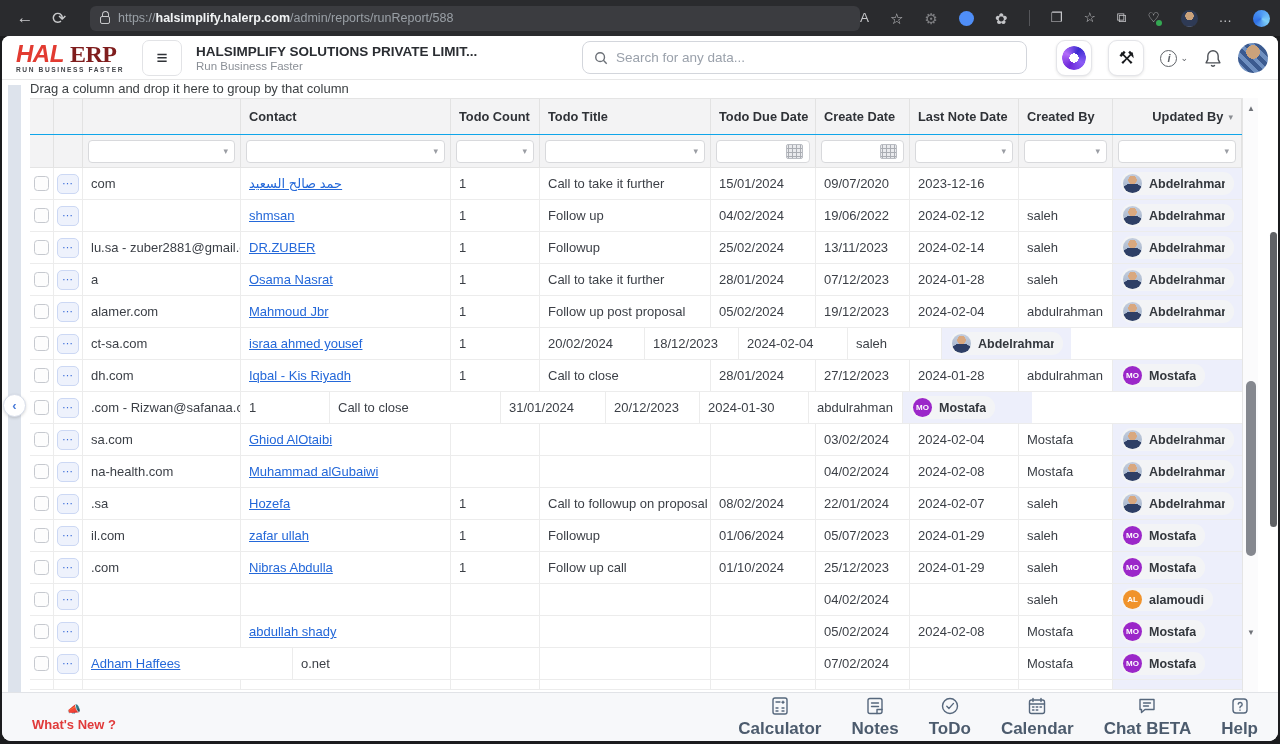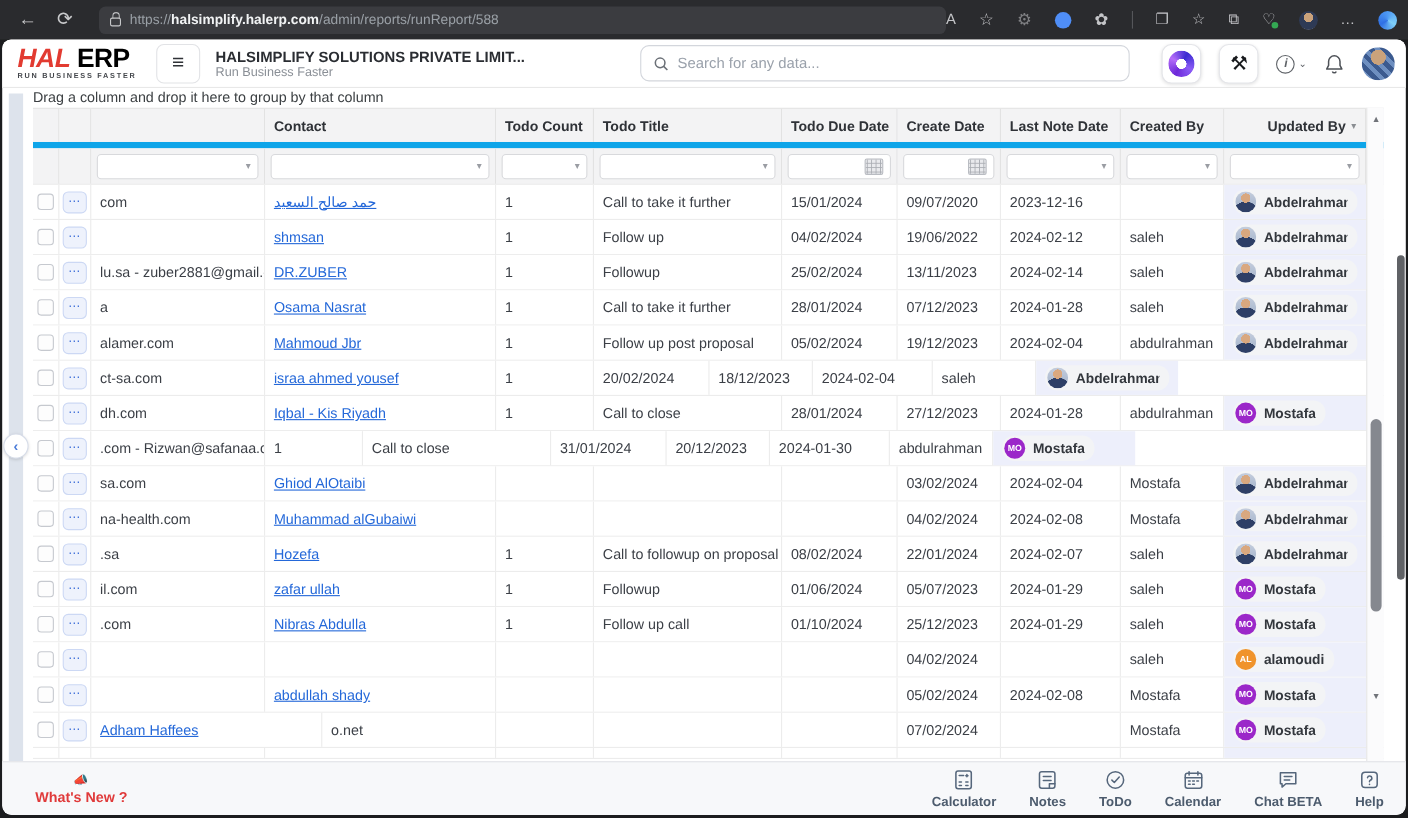--- a/index.html
+++ b/index.html
@@ -32,21 +32,21 @@
 
   
   .app { position:absolute; top:36px; left:2px; width:1276px; height:705px; background:#fff;
          border-radius:8px 8px 9px 9px; overflow:hidden; }
 
   .app-header { position:absolute; top:0; left:0; right:0; height:44px; background:#fff;
                 border-bottom:1px solid #e8e8e8; display:flex; align-items:center; }
   .logo { margin-left:14px; width:118px; }
   .logo-line1 { font-size:24px; font-weight:700; letter-spacing:-.5px; line-height:22px; }
   .logo-hal { color:#e23b31;font-style:italic; }
-  .logo-erp { color:#000000; }
+  .logo-erp { color:#7f1d1d;font-family:Liberation Serif, serif; }
   .logo-tag { font-size:6.6px; letter-spacing:1.6px; color:#43464b; font-weight:700; margin-top:1px; }
   .hamburger { width:40px; height:36px; border:1px solid #e2e3e6; border-radius:7px; background:#fff;
                font-size:19px; color:#2f3237; margin-left:8px; cursor:pointer; line-height:34px; text-align:center; }
   .company { margin-left:14px; }
   .company-name { font-size:13.5px; font-weight:700; color:#2a2d32; }
   .company-sub { font-size:11.5px; color:#8a8f96; margin-top:1px; }
   .searchbox { position:absolute; left:580px; top:5px; width:445px; height:33px; border:1px solid #d3d6dc;
                border-radius:8px; display:flex; align-items:center; padding:0 11px; gap:8px; background:#fff; }
   .searchbox input { border:none; outline:none; flex:1; font-size:13.5px; color:#3c4043;
                      font-family:"Liberation Sans",sans-serif; background:transparent; }
@@ -84,21 +84,21 @@
   .c-contact{width:210px;}
   .c-count{width:89px;}
   .c-title{width:171px;}
   .c-due  {width:105px;}
   .c-created{width:94px;}
   .c-note {width:109px;}
   .c-by   {width:94px;}
   .c-upd  {width:129px; border-right:none; background:#edeffb;}
 
   .ghead { height:37px; background:#f3f3f4; font-weight:700; font-size:12.8px; color:#2f3237;
-           border-top:1px solid #e4e4e4; border-bottom:6px solid #0ea5e9; }
+           border-top:1px solid #e4e4e4; border-bottom:1px solid #0ea5e9; }
   .ghead .cell { border-right:1px solid #e2e2e2; background:#f3f3f4; }
   .ghead .c-upd { justify-content:flex-end; gap:5px; }
   .sort-car { font-size:9px; color:#8a8d92; font-weight:400; }
 
   .gfilter { height:33px; background:#f3f3f4; border-bottom:1px solid #e4e4e4; }
   .gfilter .cell { border-right:1px solid #e2e2e2; background:#f3f3f4; padding:0 5px; }
   .filter-input { flex:1; height:23px; background:#fff; border:1px solid #d8d9dc; border-radius:4px;
                   display:flex; align-items:center; justify-content:flex-end; padding:0 6px; cursor:pointer; }
   .f-car { font-size:9px; color:#9a9da3; }
   .cal-btn { width:17px; height:15px; border:1px solid #b9bcc2; border-radius:2px; background:#e9eaed;
@@ -131,21 +131,21 @@
   .page-scroll { position:absolute; top:232px; right:3px; width:7px; height:295px; border-radius:4px;
                  background:#606266; z-index:40; }
 
   
   .footer { position:absolute; left:0; right:0; bottom:0; height:49px; background:#f7f8fa;
             border-top:1px solid #e1e3e7; display:flex; align-items:center; z-index:30; }
   .whats-new { margin-left:30px; color:#e03a3a; font-size:13px; font-weight:700; text-align:center; cursor:pointer; }
   .mega { font-size:11px; display:block; margin-bottom:1px; }
   .dock { margin-left:auto; display:flex; align-items:flex-end; gap:30px; padding-right:20px; }
   .dock-item { display:flex; flex-direction:column; align-items:center; gap:3px; cursor:pointer;
-               color:#4c5b6d; font-size:12px; font-weight:600; }
+               color:#4c5b6d; font-size:17px; font-weight:600; }
   .dock-item svg { stroke:#57land; }
 </style>
 </head>
 <body>
 
 <div class="browser-bar">
   <span class="nav-glyph" style="margin-left:8px">←</span>
   <span class="nav-glyph">⟳</span>
   <div class="url-pill">
     <span class="lock"></span>

